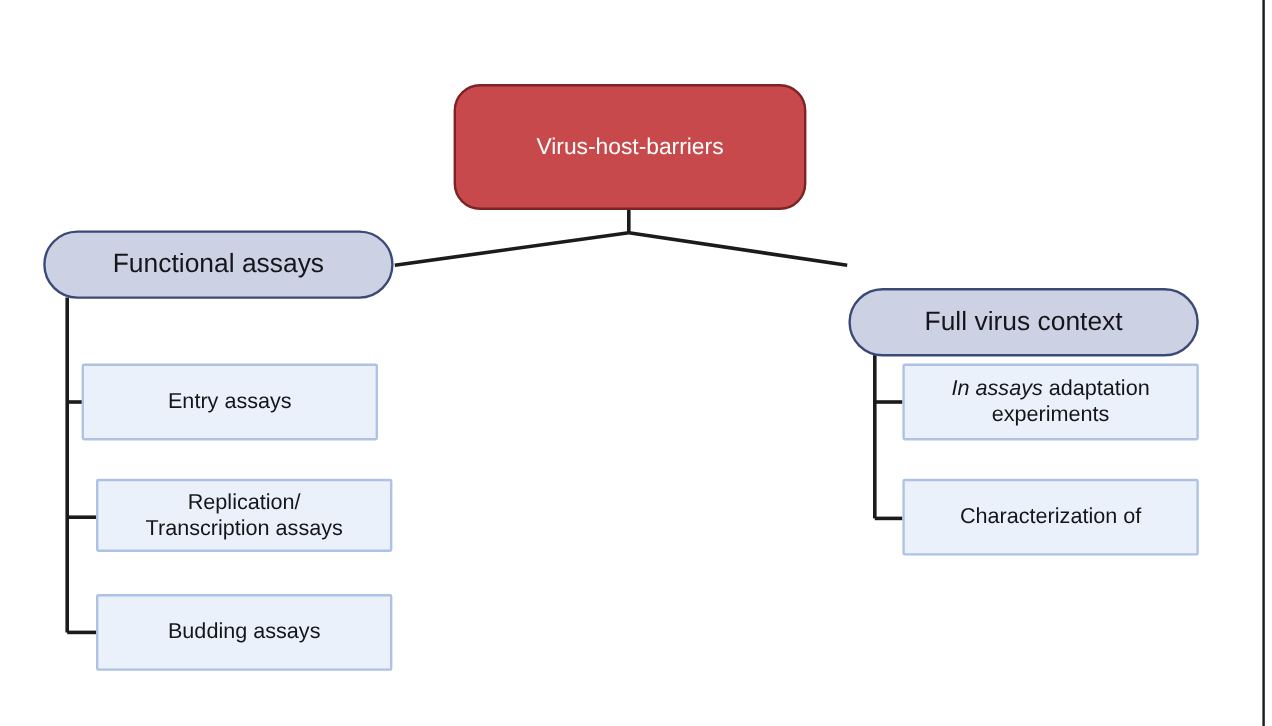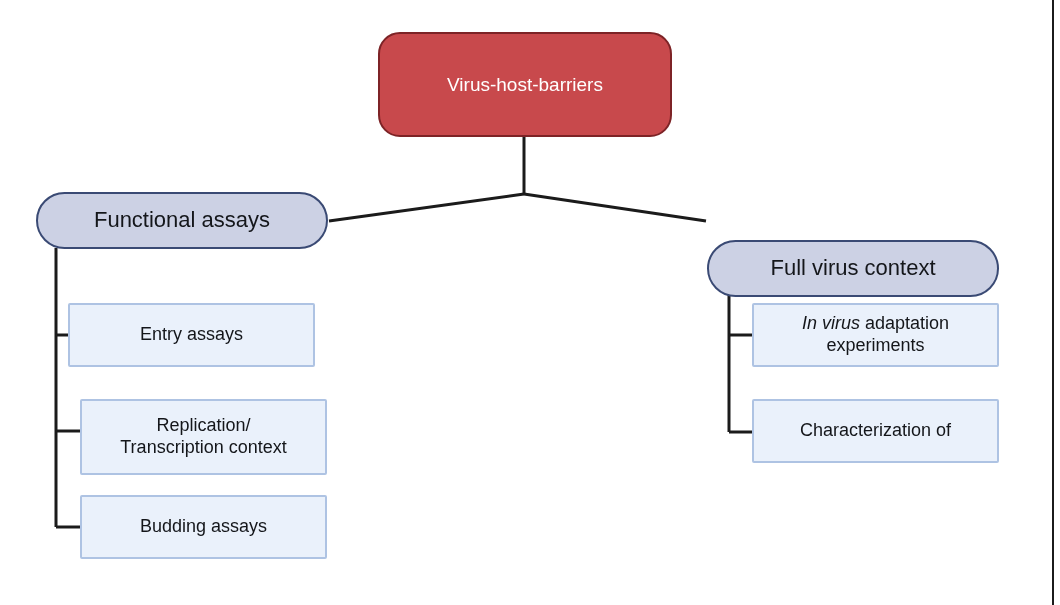--- a/index.html
+++ b/index.html
@@ -32,20 +32,21 @@
     text-align: center;
     line-height: 1.22;
   }
   
   .node-root {
     background: #c8494c;
     border: 2px solid #7d2326;
     border-radius: 22px;
     color: #ffffff;
     font-size: 19px;
+    margin-top: 38px;
   }
   
   .node-branch {
     background: #ccd1e4;
     border: 2px solid #3a4a74;
     border-radius: 40px;
     color: #14161a;
     font-size: 22px;
   }
   
@@ -99,34 +100,34 @@
   </div>
 
   <div class="node node-branch" style="left:707px; top:192px; width:292px; height:57px;margin-top:48px;">
     <span>Full virus context</span>
   </div>
 
   <div class="node node-leaf" style="left:68px; top:303px; width:247px; height:64px;">
     <span>Entry assays</span>
   </div>
 
-  <div class="node node-leaf" style="left:80px; top:399px; width:247px; height:76px;">
+  <div class="node node-leaf" style="left:80px; top:399px; width:247px; height:61px;">
     <span>
       <span>Replication/</span><br>
-      <span>Transcription context</span>
+      <span>Transcription assays</span>
     </span>
   </div>
 
   <div class="node node-leaf" style="left:80px; top:495px; width:247px; height:64px;">
     <span>Budding assays</span>
   </div>
 
   <div class="node node-leaf" style="left:752px; top:303px; width:247px; height:64px;">
     <span>
-      <span class="ital">In virus</span><span> adaptation</span><br>
+      <span class="ital">In assays</span><span> adaptation</span><br>
       <span>experiments</span>
     </span>
   </div>
 
   <div class="node node-leaf" style="left:752px; top:399px; width:247px; height:64px;">
     <span>
       <span>Characterization of</span><br>
     </span>
   </div>
 

